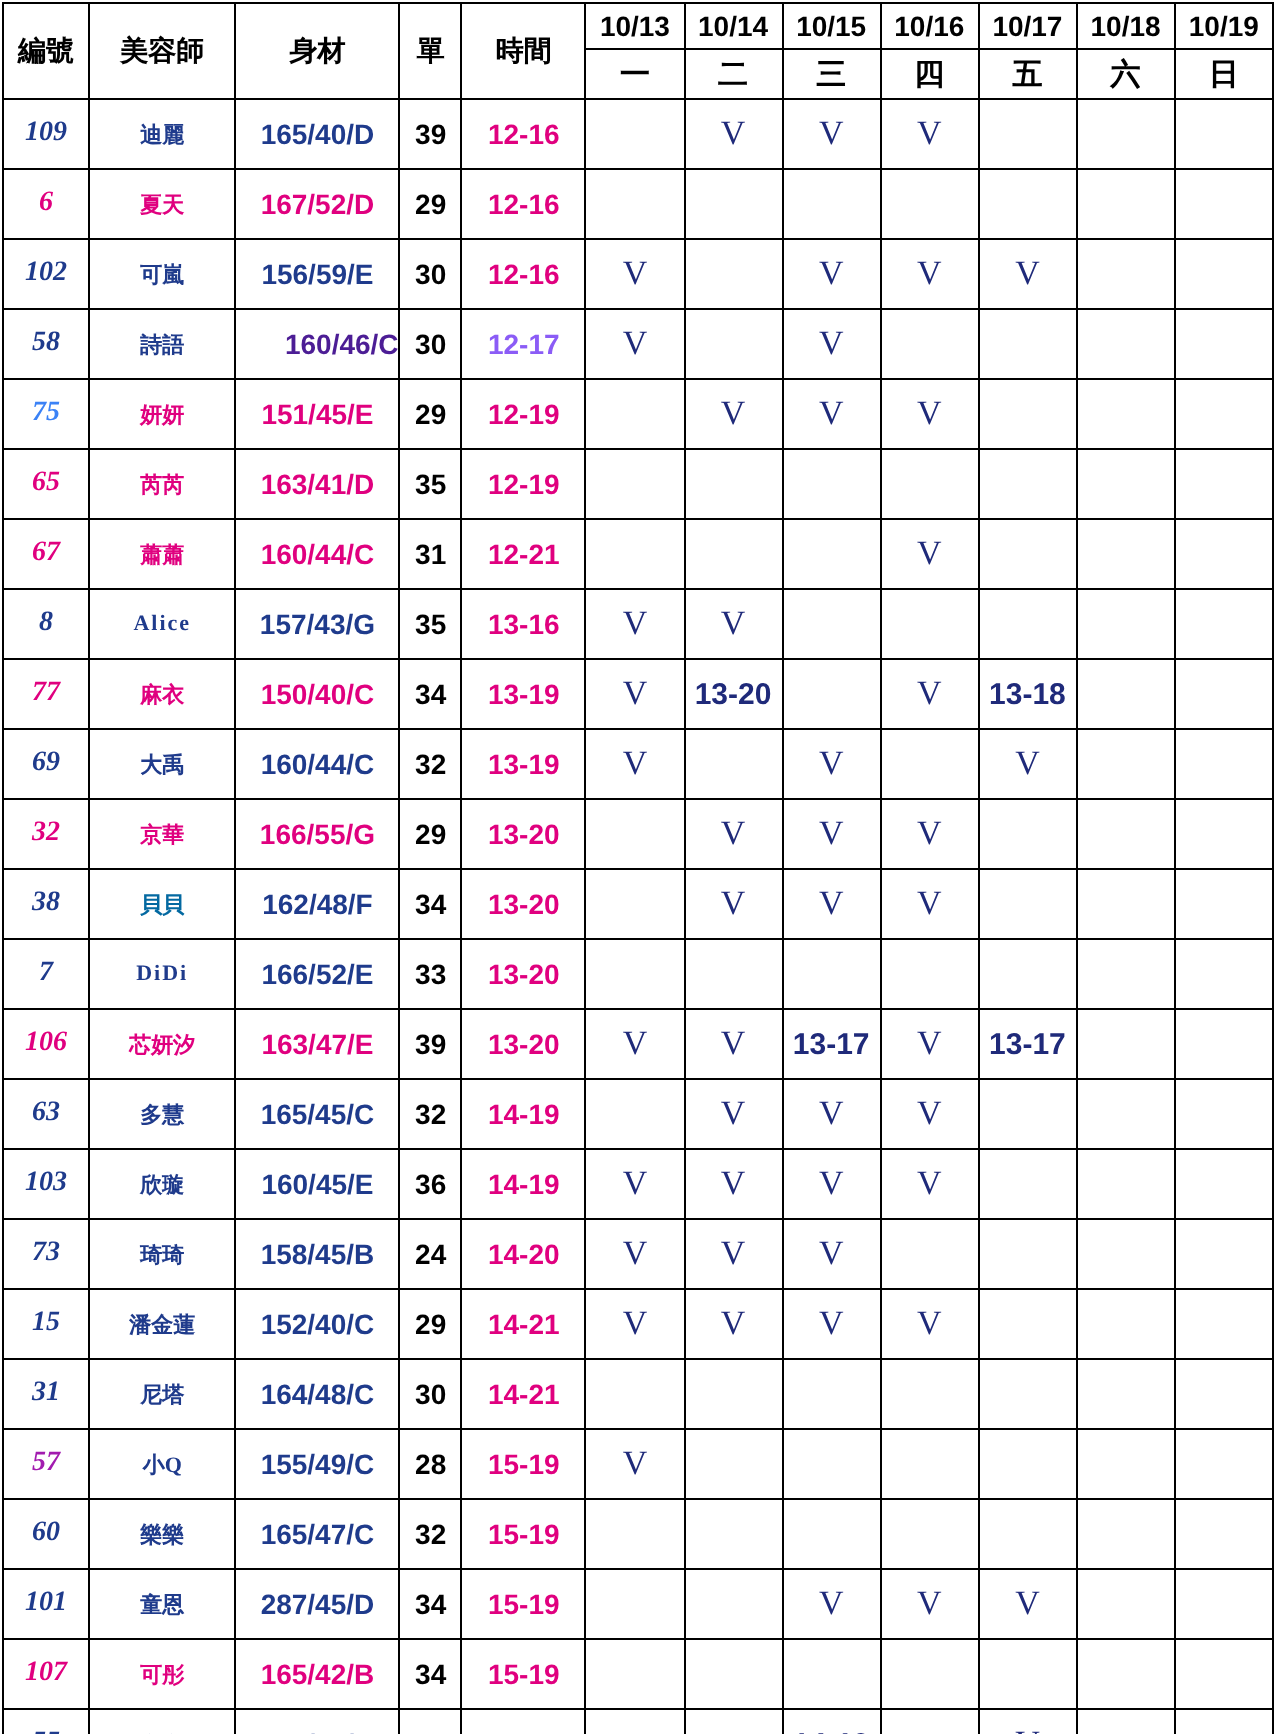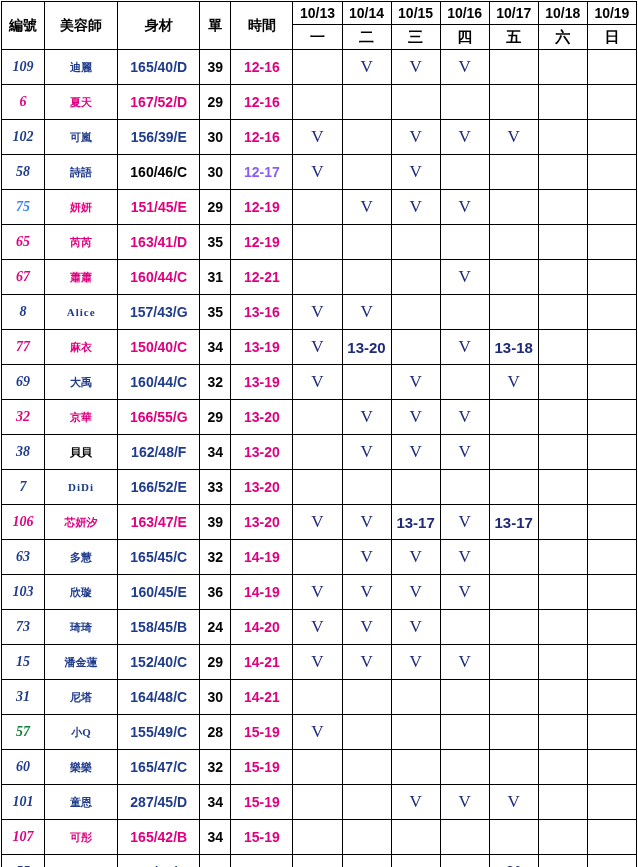--- a/index.html
+++ b/index.html
@@ -115,35 +115,35 @@
         <td class="cell" style="color: rgb(31, 42, 122);"></td>
         <td class="cell" style="color: rgb(31, 42, 122);"></td>
         <td class="cell" style="color: rgb(31, 42, 122);"></td>
         <td class="cell" style="color: rgb(31, 42, 122);"></td>
         <td class="cell" style="color: rgb(31, 42, 122);"></td>
         <td class="cell" style="color: rgb(31, 42, 122);"></td>
       </tr>
       <tr class="drow">
         <td class="id" style="color: rgb(31, 59, 140);">102</td>
         <td class="name" style="color: rgb(31, 59, 140);">可嵐</td>
-        <td class="body" style="color: rgb(31, 59, 140);">156/39/E</td>
+        <td class="body" style="color: rgb(31, 59, 140);">156/59/E</td>
         <td class="cnt">30</td>
         <td class="time" style="color: rgb(224, 0, 127);">12-16</td>
         <td class="cell v" style="color: rgb(31, 42, 122);">V</td>
         <td class="cell" style="color: rgb(31, 42, 122);"></td>
         <td class="cell v" style="color: rgb(31, 42, 122);">V</td>
         <td class="cell v" style="color: rgb(31, 42, 122);">V</td>
         <td class="cell v" style="color: rgb(31, 42, 122);">V</td>
         <td class="cell" style="color: rgb(31, 42, 122);"></td>
         <td class="cell" style="color: rgb(31, 42, 122);"></td>
       </tr>
       <tr class="drow">
         <td class="id" style="color: rgb(31, 59, 140);">58</td>
         <td class="name" style="color: rgb(31, 59, 140);">詩語</td>
-        <td class="body" style="color: #000000;">160/46/C</td>
+        <td class="body" style="color: #4c1d95; text-align: right;">160/46/C</td>
         <td class="cnt">30</td>
         <td class="time" style="color: #8b5cf6;">12-17</td>
         <td class="cell v" style="color: rgb(31, 42, 122);">V</td>
         <td class="cell" style="color: rgb(31, 42, 122);"></td>
         <td class="cell v" style="color: rgb(31, 42, 122);">V</td>
         <td class="cell" style="color: rgb(31, 42, 122);"></td>
         <td class="cell" style="color: rgb(31, 42, 122);"></td>
         <td class="cell" style="color: rgb(31, 42, 122);"></td>
         <td class="cell" style="color: rgb(31, 42, 122);"></td>
       </tr>
@@ -240,21 +240,21 @@
         <td class="cell" style="color: rgb(31, 42, 122);"></td>
         <td class="cell v" style="color: rgb(31, 42, 122);">V</td>
         <td class="cell v" style="color: rgb(31, 42, 122);">V</td>
         <td class="cell v" style="color: rgb(31, 42, 122);">V</td>
         <td class="cell" style="color: rgb(31, 42, 122);"></td>
         <td class="cell" style="color: rgb(31, 42, 122);"></td>
         <td class="cell" style="color: rgb(31, 42, 122);"></td>
       </tr>
       <tr class="drow">
         <td class="id" style="color: rgb(31, 59, 140);">38</td>
-        <td class="name" style="color: #000000; text-align: center;">貝貝</td>
+        <td class="name" style="color: #0369a1; text-align: center;">貝貝</td>
         <td class="body" style="color: rgb(31, 59, 140);">162/48/F</td>
         <td class="cnt">34</td>
         <td class="time" style="color: rgb(224, 0, 127);">13-20</td>
         <td class="cell" style="color: rgb(31, 42, 122);"></td>
         <td class="cell v" style="color: rgb(31, 42, 122);">V</td>
         <td class="cell v" style="color: rgb(31, 42, 122);">V</td>
         <td class="cell v" style="color: rgb(31, 42, 122);">V</td>
         <td class="cell" style="color: rgb(31, 42, 122);"></td>
         <td class="cell" style="color: rgb(31, 42, 122);"></td>
         <td class="cell" style="color: rgb(31, 42, 122);"></td>
@@ -351,21 +351,21 @@
         <td class="time" style="color: rgb(224, 0, 127);">14-21</td>
         <td class="cell" style="color: rgb(31, 42, 122);"></td>
         <td class="cell" style="color: rgb(31, 42, 122);"></td>
         <td class="cell" style="color: rgb(31, 42, 122);"></td>
         <td class="cell" style="color: rgb(31, 42, 122);"></td>
         <td class="cell" style="color: rgb(31, 42, 122);"></td>
         <td class="cell" style="color: rgb(31, 42, 122);"></td>
         <td class="cell" style="color: rgb(31, 42, 122);"></td>
       </tr>
       <tr class="drow">
-        <td class="id" style="color: #15803d;">57</td>
+        <td class="id" style="color: #a21caf;">57</td>
         <td class="name" style="color: rgb(31, 59, 140);">小Q</td>
         <td class="body" style="color: rgb(31, 59, 140);">155/49/C</td>
         <td class="cnt">28</td>
         <td class="time" style="color: rgb(224, 0, 127);">15-19</td>
         <td class="cell v" style="color: rgb(31, 42, 122);">V</td>
         <td class="cell" style="color: rgb(31, 42, 122);"></td>
         <td class="cell" style="color: rgb(31, 42, 122);"></td>
         <td class="cell" style="color: rgb(31, 42, 122);"></td>
         <td class="cell" style="color: rgb(31, 42, 122);"></td>
         <td class="cell" style="color: rgb(31, 42, 122);"></td>

